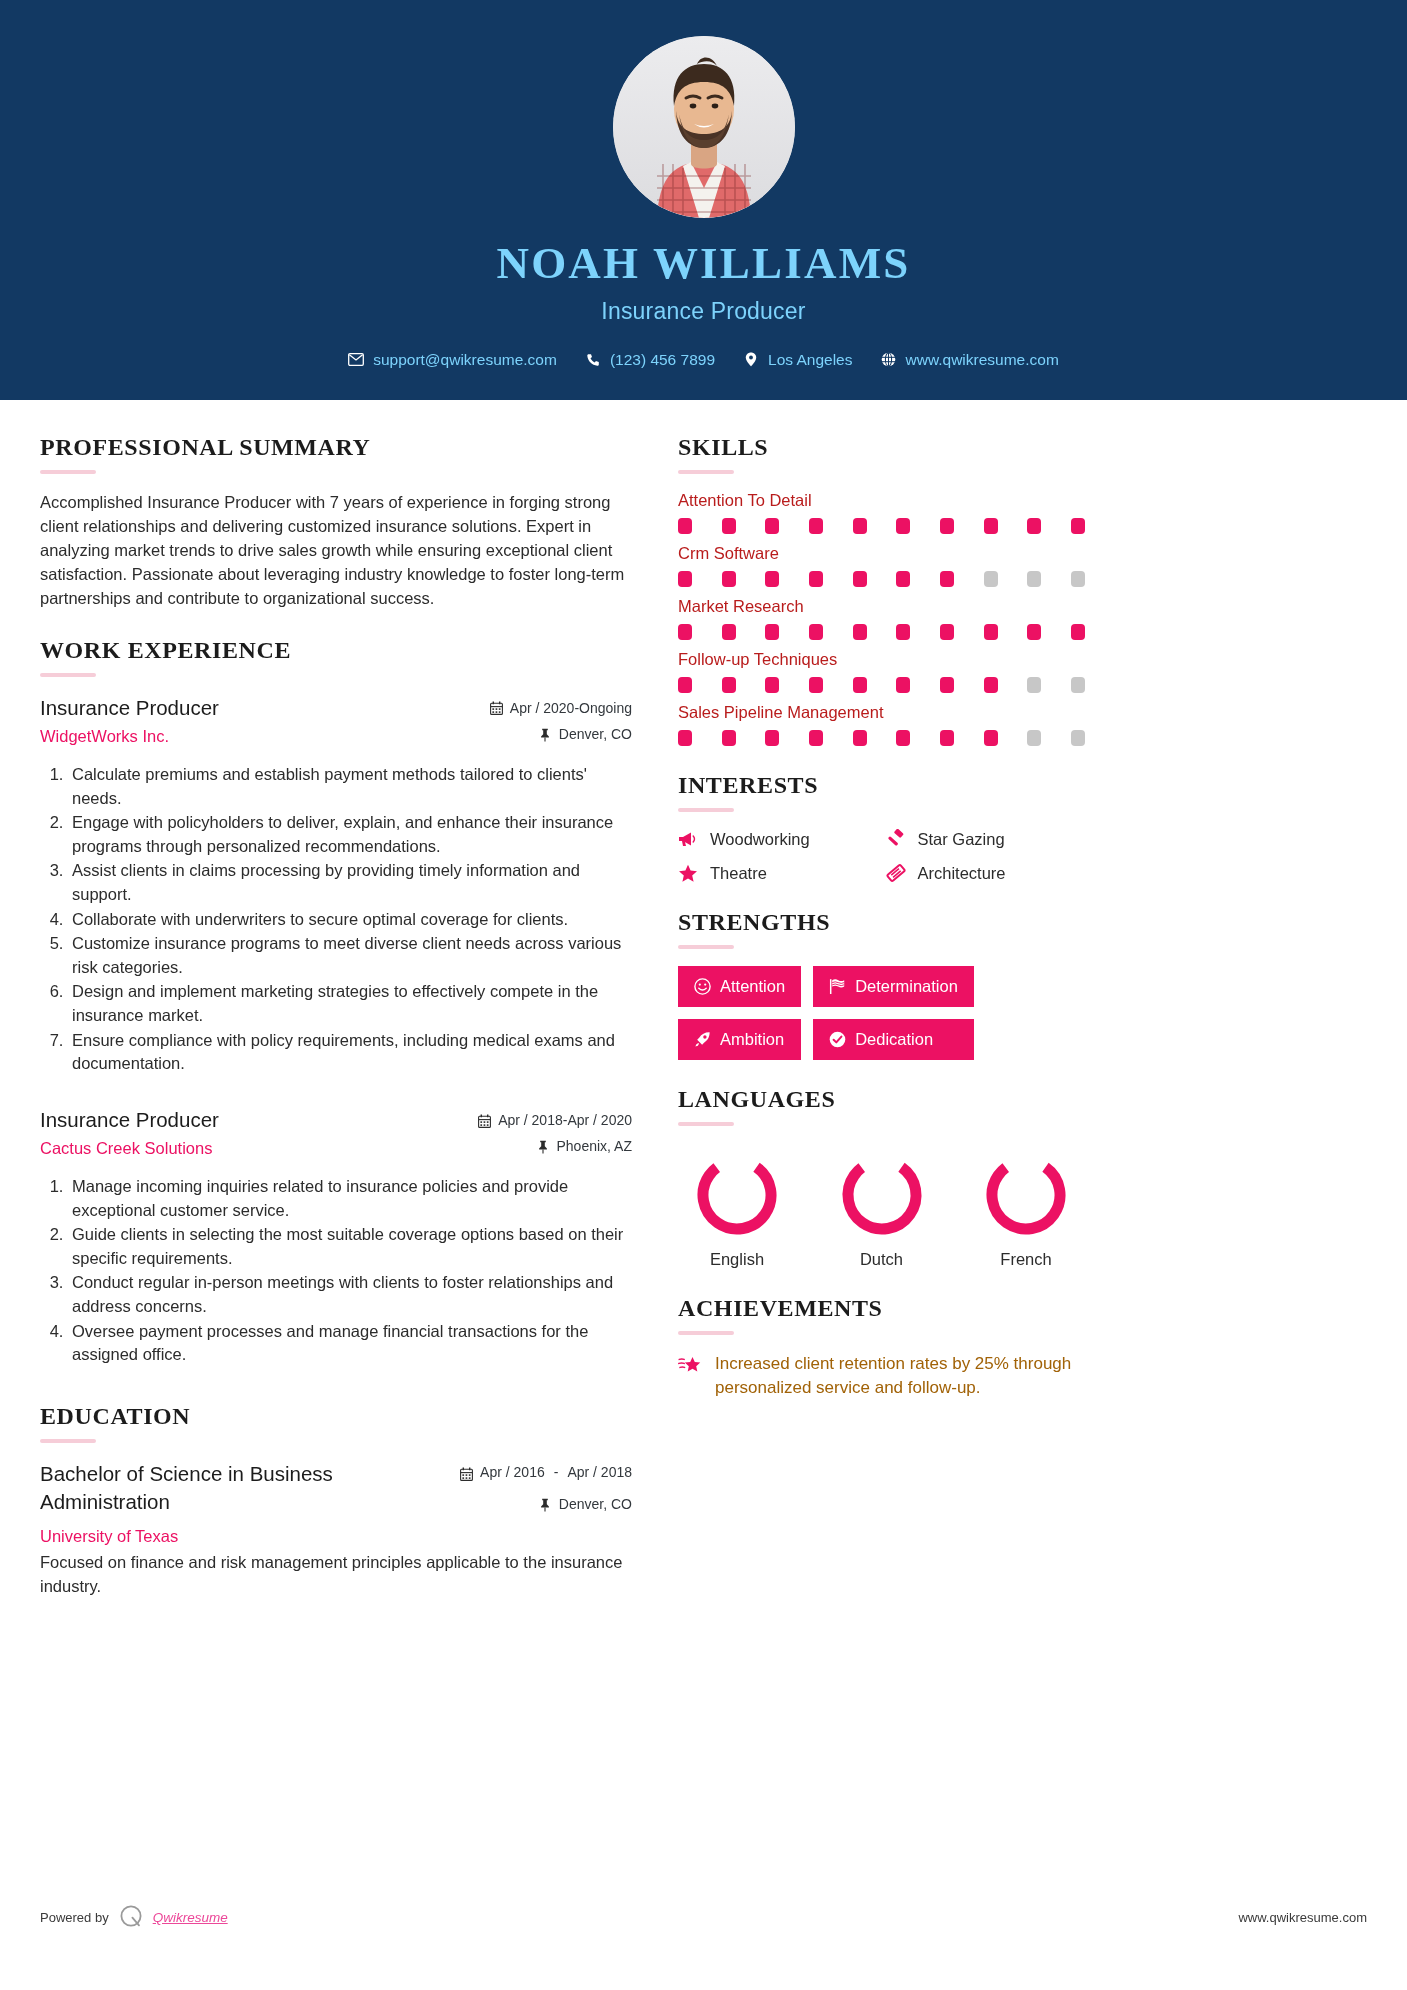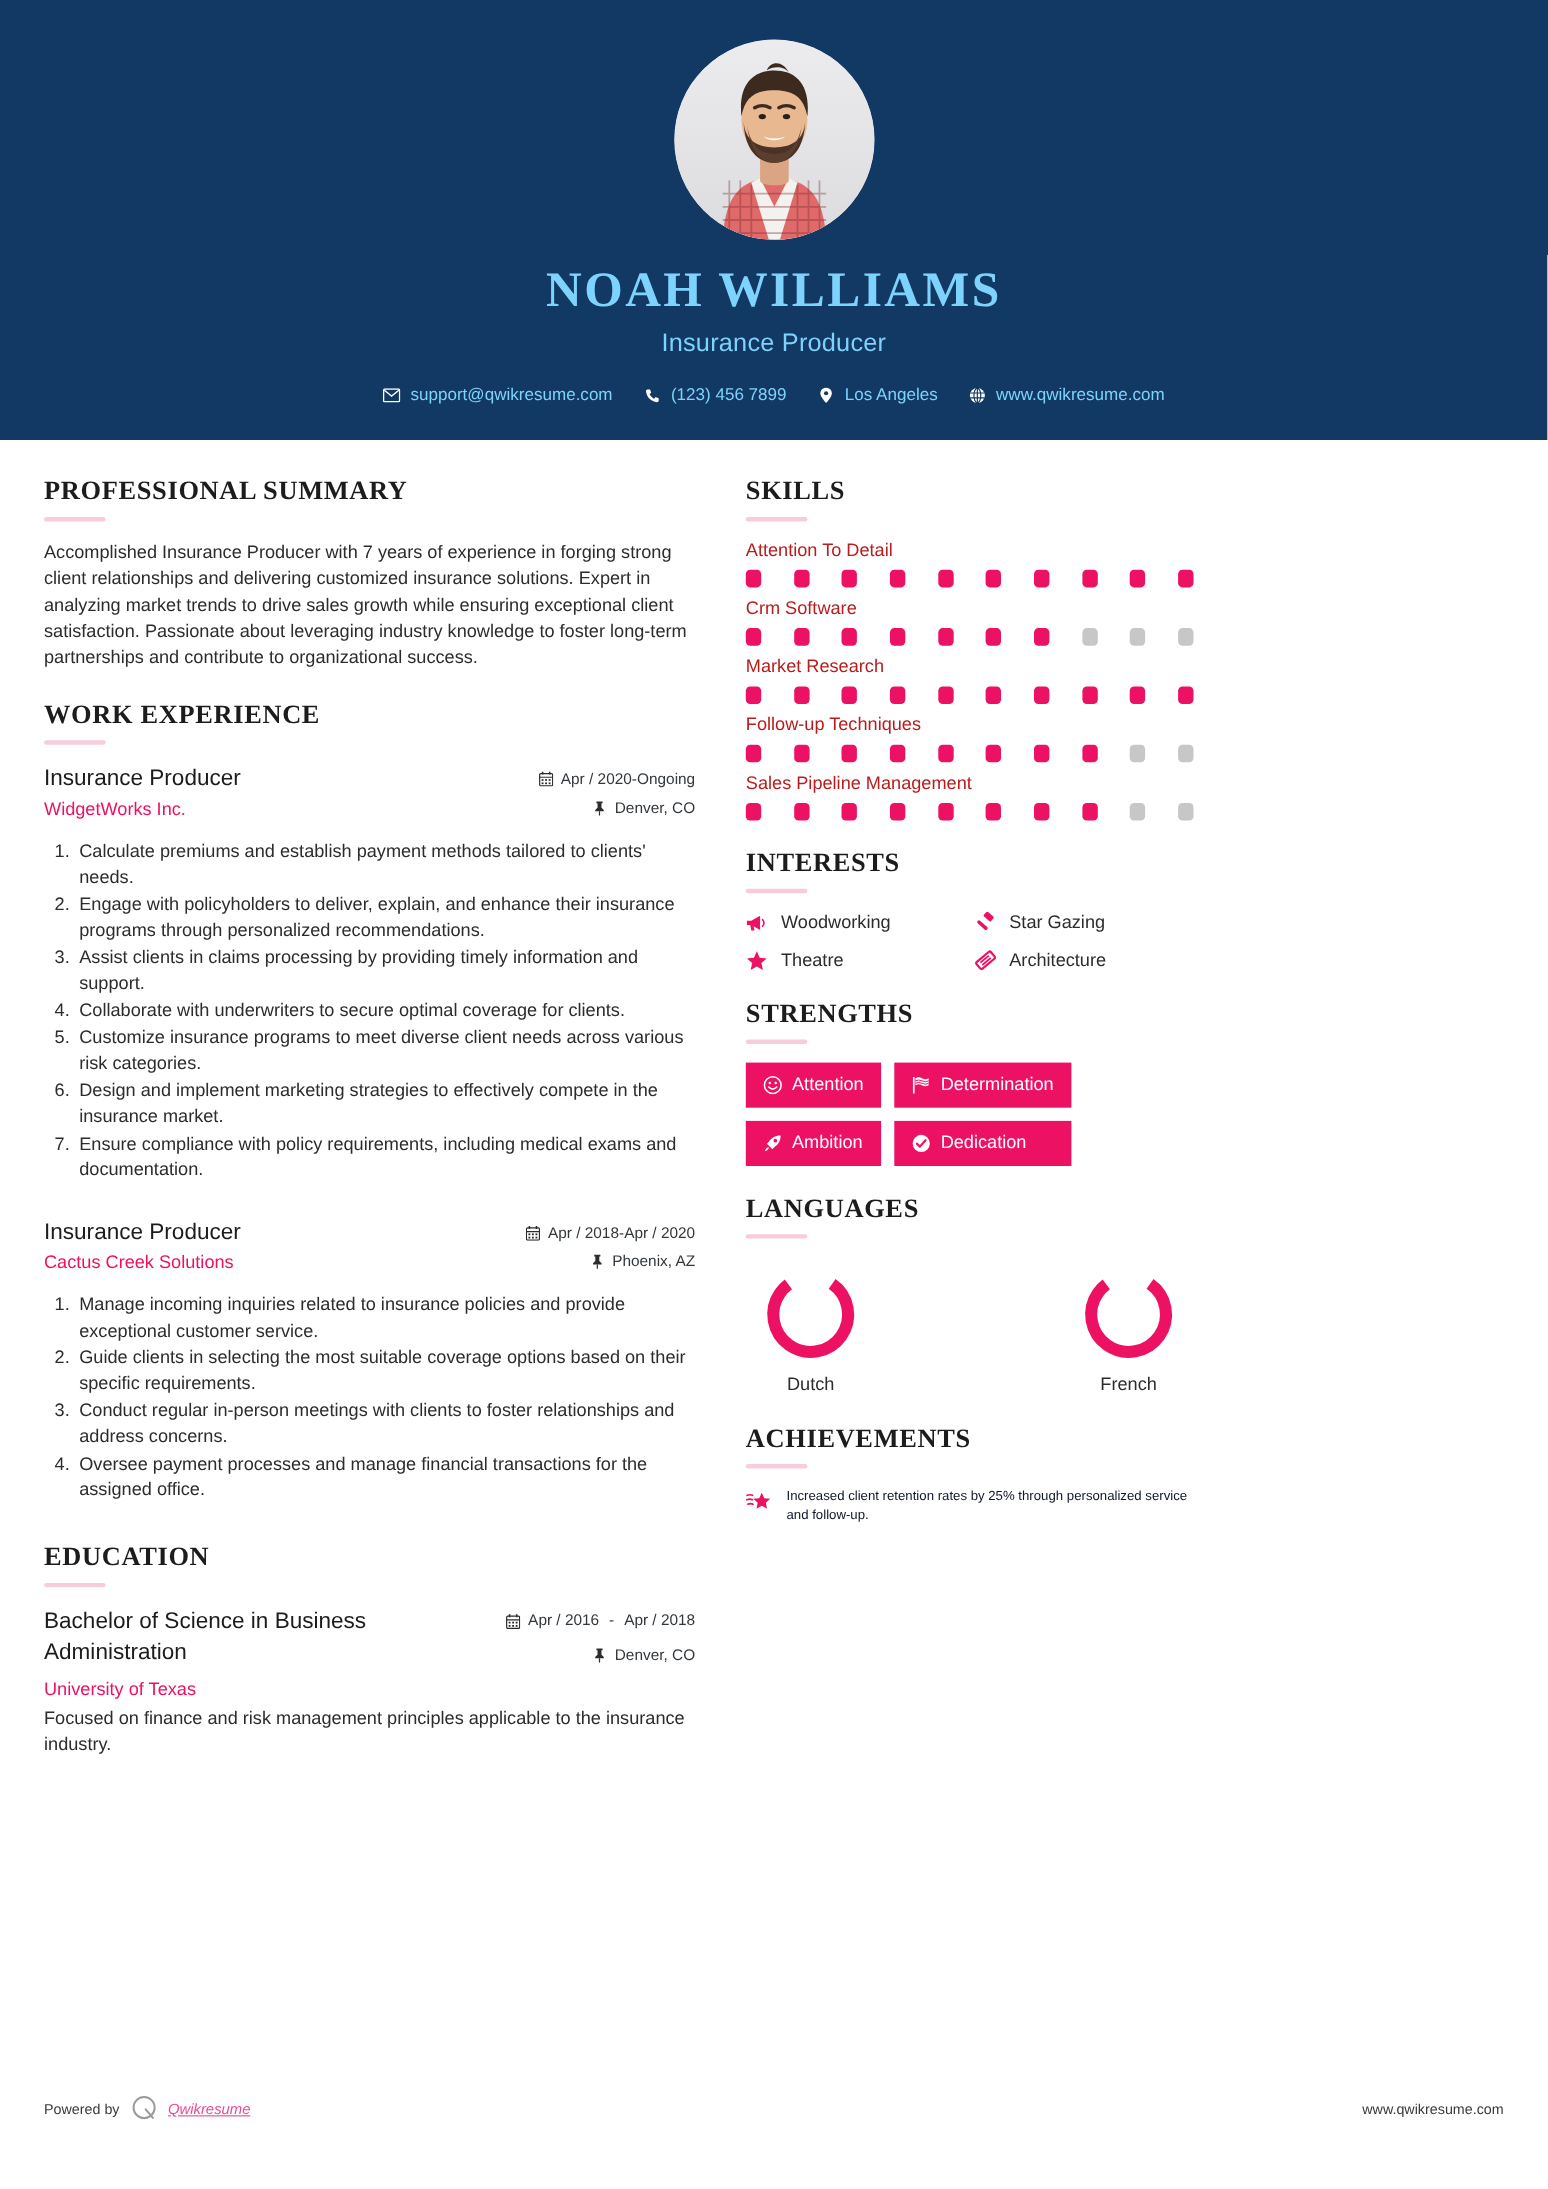--- a/index.html
+++ b/index.html
@@ -270,23 +270,23 @@
   .ach .ai {
     flex: 0 0 24px;
     width: 24px;
     height: 24px;
     display: inline-flex;
     align-items: center;
     justify-content: center;
     margin-top: 2px;
   }
   .ach-text {
-    font-size: 12px;
+    font-size: 17px;
     line-height: 1.42;
-    color: #0f172a;
+    color: #a16207;
   }
 
   
   .footer {
     position: absolute;
     left: 0;
     right: 0;
     bottom: 58px;
     padding: 0 40px;
     display: flex;
@@ -744,20 +744,26 @@
       </div>
 
       <div class="sec">
         <div class="sec-title">LANGUAGES</div>
         <div class="sec-rule"></div>
         <div class="lang-row" id="lang-row">
             <div class="lang">
               <svg width="92" height="92" viewBox="0 0 92 92">
                 <circle cx="46" cy="46" r="34" fill="none" stroke="#ec1163" stroke-width="11" stroke-linecap="butt" stroke-dasharray="170.90264035528477 213.62830044410595" transform="rotate(-55 46 46)"></circle>
               </svg>
+              <div class="lang-label">English</div>
+            </div>
+            <div class="lang">
+              <svg width="92" height="92" viewBox="0 0 92 92">
+                <circle cx="46" cy="46" r="34" fill="none" stroke="#ec1163" stroke-width="11" stroke-linecap="butt" stroke-dasharray="170.90264035528477 213.62830044410595" transform="rotate(-55 46 46)"></circle>
+              </svg>
               <div class="lang-label">Dutch</div>
             </div>
             <div class="lang">
               <svg width="92" height="92" viewBox="0 0 92 92">
                 <circle cx="46" cy="46" r="34" fill="none" stroke="#ec1163" stroke-width="11" stroke-linecap="butt" stroke-dasharray="170.90264035528477 213.62830044410595" transform="rotate(-55 46 46)"></circle>
               </svg>
               <div class="lang-label">French</div>
             </div>
           </div>
       </div>

